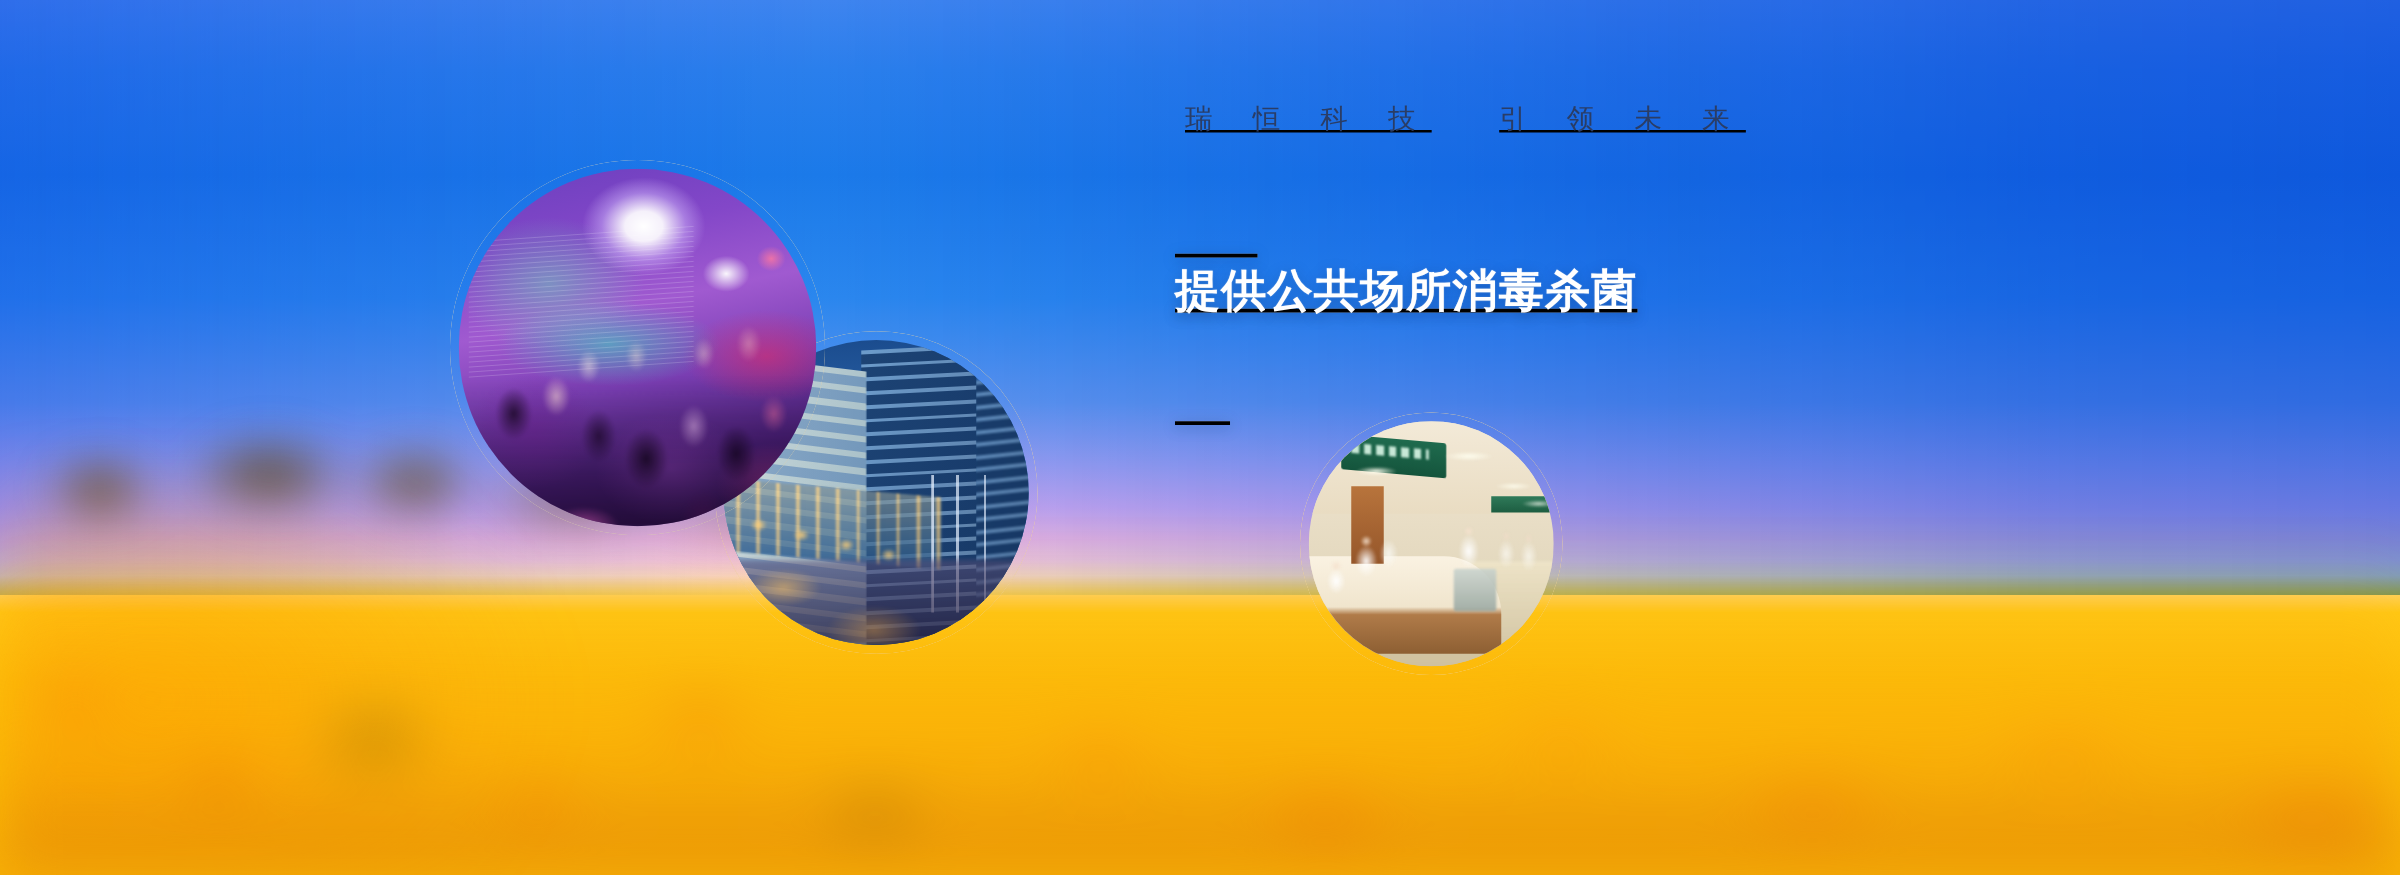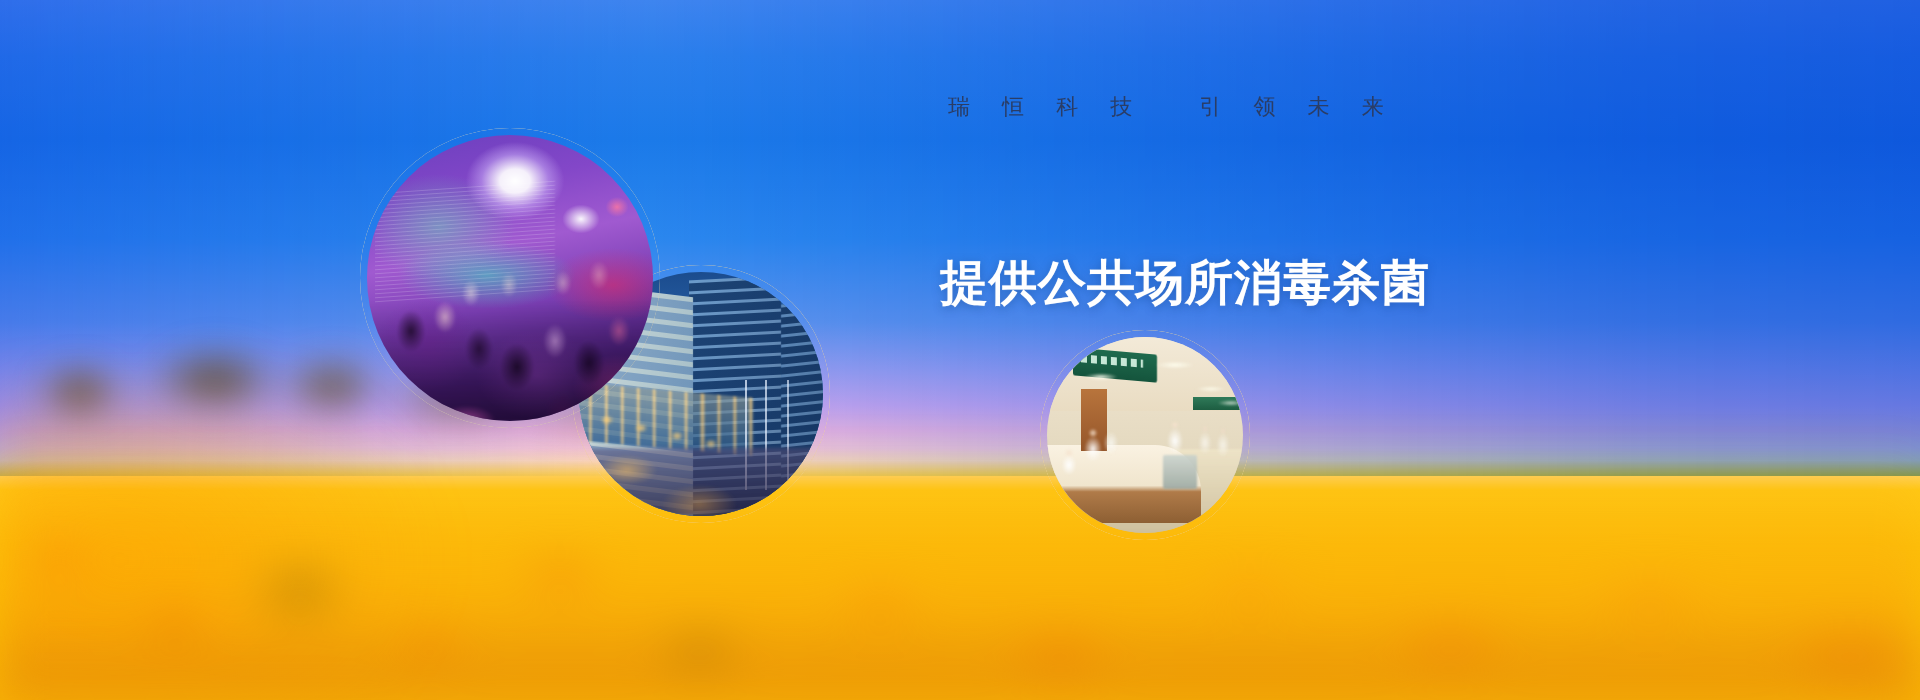--- a/index.html
+++ b/index.html
@@ -234,33 +234,33 @@
       radial-gradient(10px 17px at 158px 106px, rgba(250,248,240,.80), rgba(250,248,240,0) 68%),
       radial-gradient(5px 6px at 158px 92px, rgba(240,220,200,.80), rgba(240,220,200,0) 68%),
       radial-gradient(10px 18px at 176px 108px, rgba(250,248,240,.78), rgba(250,248,240,0) 68%),
       radial-gradient(5px 6px at 176px 94px, rgba(240,220,200,.78), rgba(240,220,200,0) 68%);
     filter:blur(.9px); }
   .hosp-cart { position:absolute; left:116px; top:118px; width:34px; height:34px;
     background:linear-gradient(180deg, rgba(200,210,205,.85), rgba(150,165,160,.85));
     filter:blur(.8px); border-radius:2px; }
 
   
-  #copy { position:absolute; left:940px; top:96px; z-index:8; }
+  #copy { position:absolute; left:940px; top:84px; z-index:8;text-decoration:underline; }
 
   .eyebrow {
     display:flex; align-items:baseline;
     font-size:22px; line-height:1; color:#2a3d66;
     font-weight:400; margin-left:8px;
   }
   .eyebrow .seg { letter-spacing:13px; white-space:pre; }
   .eyebrow .gap { display:inline-block; width:54px; }
 
   .headline {
     margin-top:16px;
-    font-size:48px; line-height:1.24; font-weight:700;
+    font-size:36px; line-height:1.24; font-weight:700;
     color:#ffffff; letter-spacing:1px; white-space:pre;
     text-shadow:0 2px 10px rgba(10,50,110,.35), 0 0 1px rgba(255,255,255,.6);
   }
   .headline .ln { display:block; }
 </style>
 </head>
 <body>
 
 <div id="banner">
 

